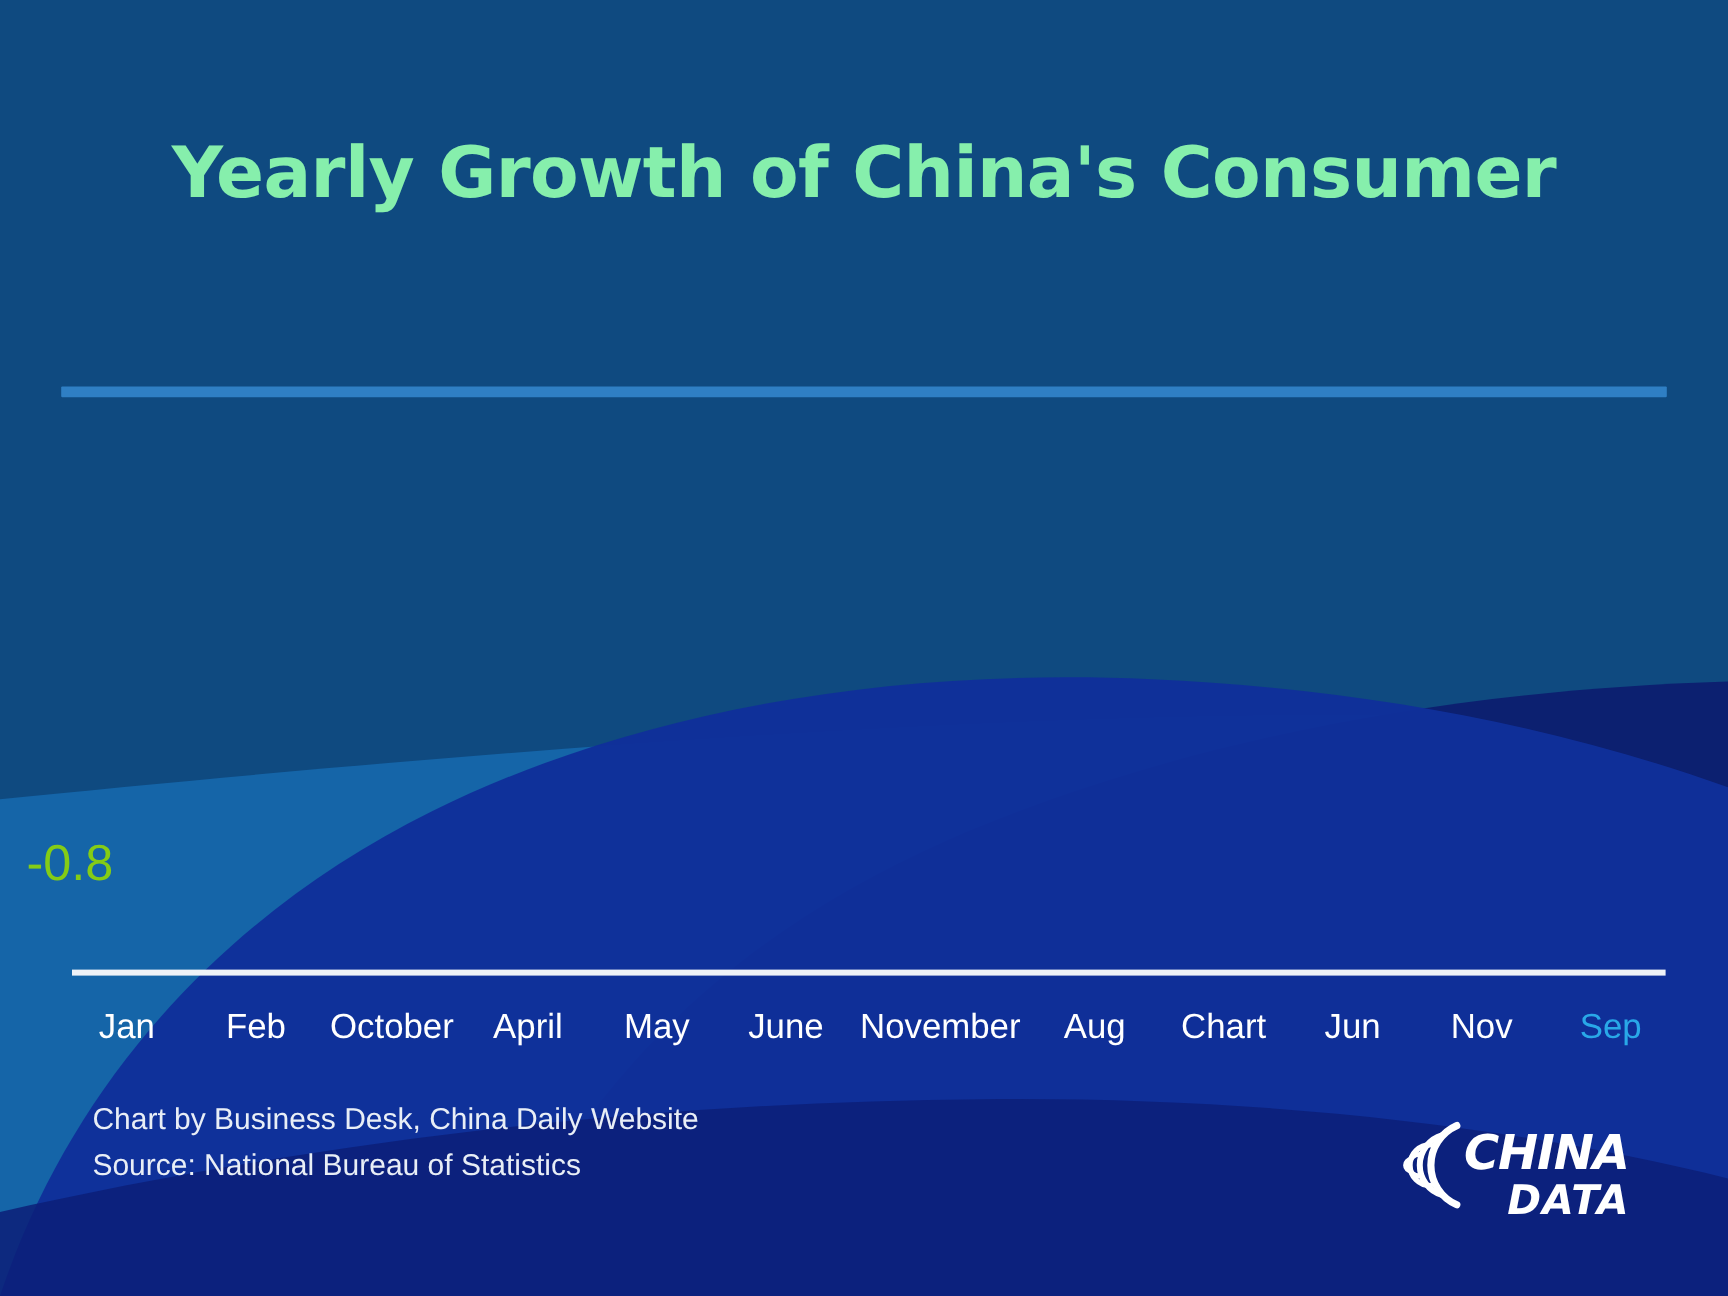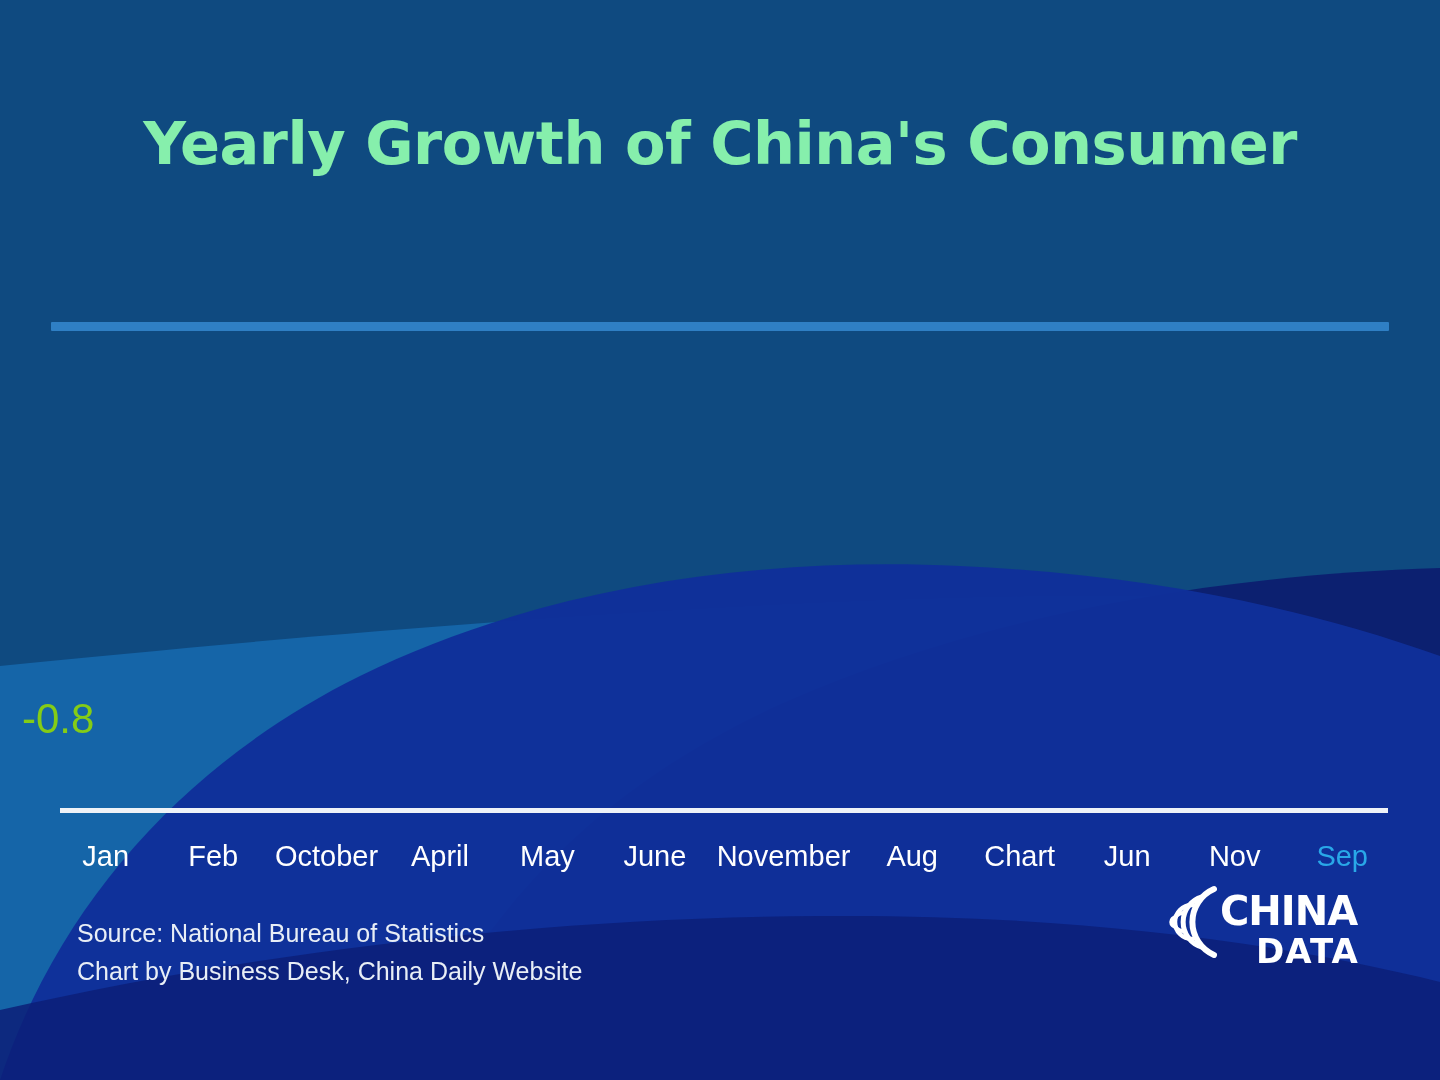--- a/index.html
+++ b/index.html
@@ -128,24 +128,25 @@
     font-family: "Liberation Sans", sans-serif;
     font-size: 25px;
     line-height: 38px;
     white-space: nowrap;
   }
 
   
   #brand-logo {
     position: absolute;
     left: 1168px;
-    top: 875px;
+    top: 924px;
     width: 210px;
     height: 95px;
     z-index: 6;
+    font-style: italic;
   }
   #brand-logo svg {
     display: block;
   }
 </style>
 </head>
 <body>
 
 <div id="stage">
 
@@ -182,22 +183,22 @@
     <span class="axis-tick">June</span>
     <span class="axis-tick">November</span>
     <span class="axis-tick">Aug</span>
     <span class="axis-tick">Chart</span>
     <span class="axis-tick">Jun</span>
     <span class="axis-tick">Nov</span>
     <span class="axis-tick highlight">Sep</span>
   </div>
 
   <div id="source-block">
+    <span class="source-line">Chart by Business Desk, China Daily Website</span>
     <span class="source-line">Source: National Bureau of Statistics</span>
-    <span class="source-line">Chart by Business Desk, China Daily Website</span>
   </div>
 
   <div id="brand-logo">
     <svg width="210" height="95" viewBox="0 0 210 95">
       <g fill="none" stroke="#ffffff" stroke-linecap="round">
         <path d="M46,14 A 36,36 0 0 0 46,80" stroke-width="6"></path>
         <path d="M34,22 A 26,26 0 0 0 34,72" stroke-width="5"></path>
         <path d="M24,30 A 17,17 0 0 0 24,64" stroke-width="4.5"></path>
         <path d="M15,38 A 9,9 0 0 0 15,56" stroke-width="4"></path>
         <path d="M8,42 A 4,4 0 0 0 8,52" stroke-width="3.5"></path>

